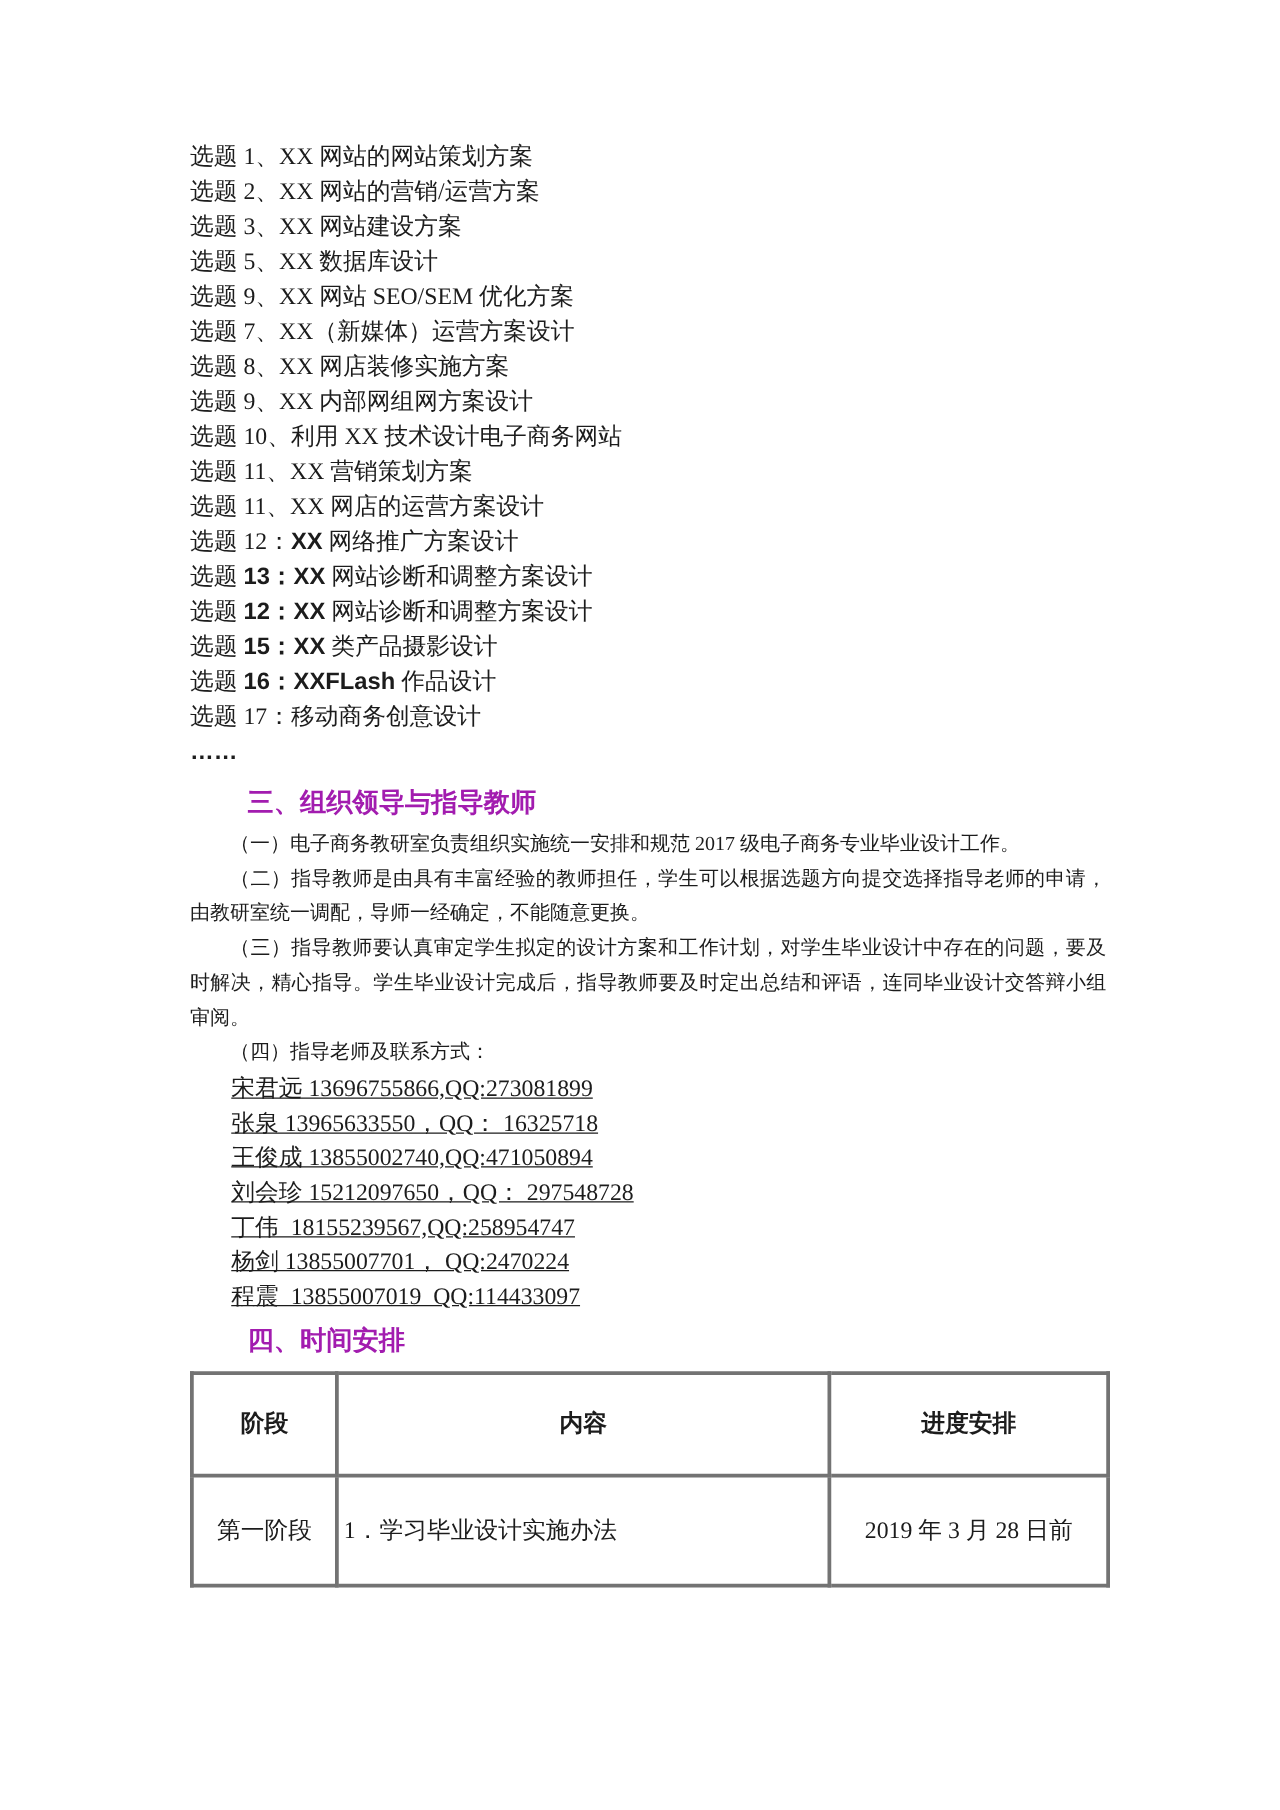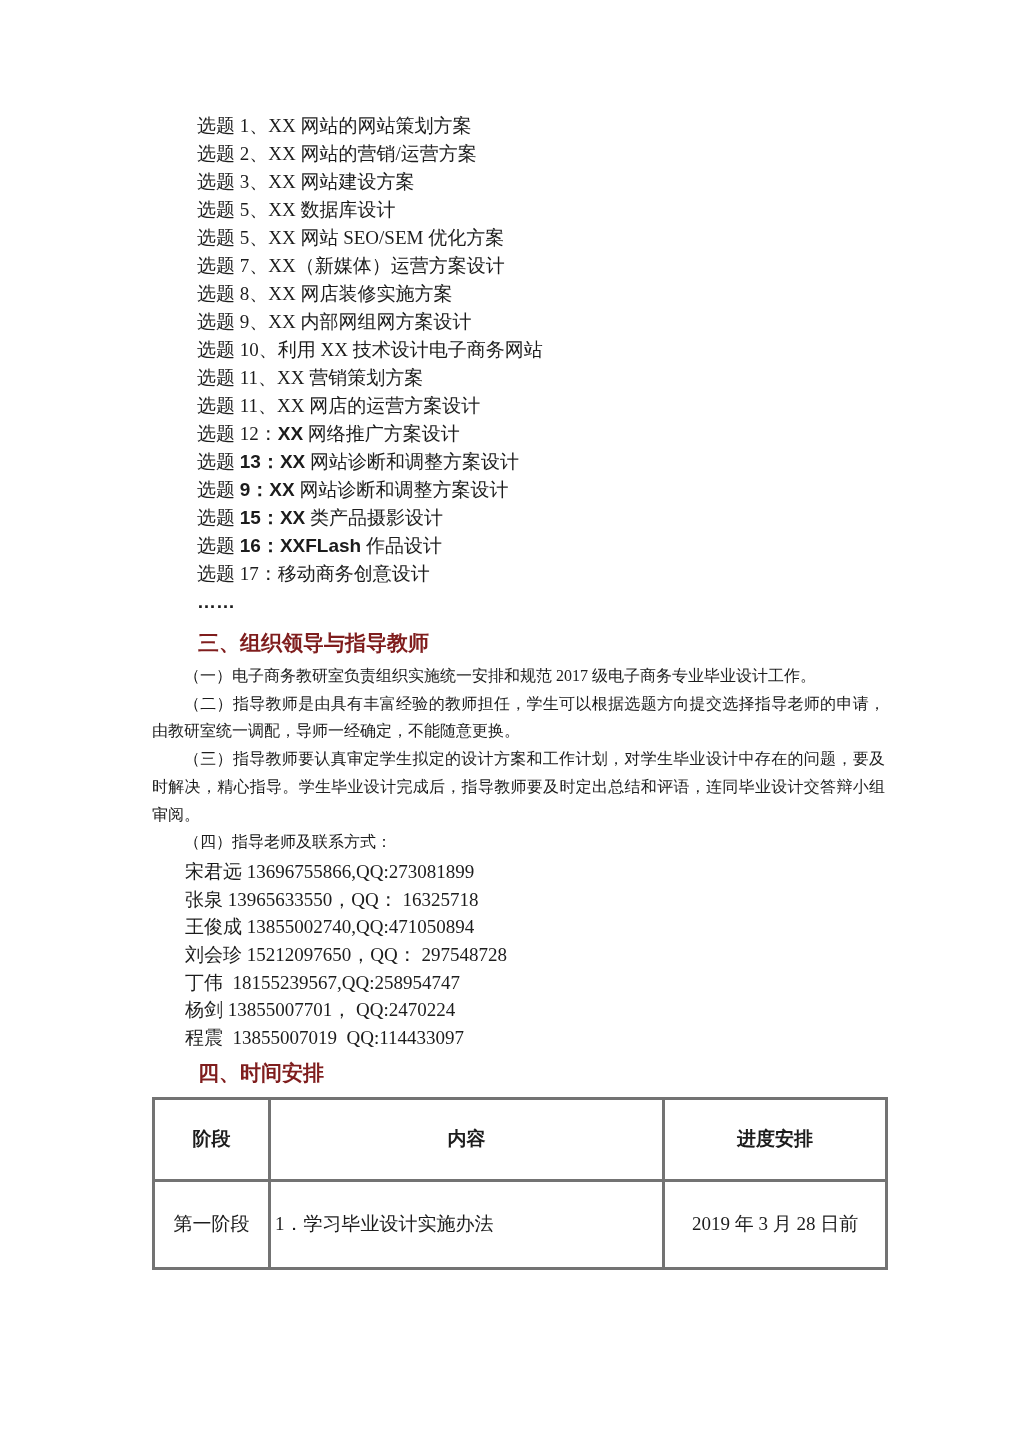--- a/index.html
+++ b/index.html
@@ -17,47 +17,46 @@
     position: absolute;
     left: 152px;
     top: 0;
     width: 733px;
   }
   
   .topics {
     padding-top: 112px;
     font-size: 19px;
     line-height: 28px;
-    margin-left: 45px;
   }
   .topic-line { white-space: pre-wrap; }
   .b {
     font-family: "Liberation Sans", "DejaVu Sans", sans-serif;
     font-weight: bold;
   }
   
   .heading {
     font-family: "Liberation Sans", "DejaVu Sans", sans-serif;
     font-weight: bold;
     font-size: 21px;
     line-height: 30px;
-    color: #7f1d1d;
+    color: #a21caf;
   }
   #heading3 { margin: 12px 0 4px 46px; }
   #heading4 { margin: 6px 0 0 46px; }
   
   .para {
     font-size: 16px;
     line-height: 27.7px;
     text-indent: 2em;
     text-align: justify;
     white-space: pre-wrap;
   }
   
-  .contacts { margin-left: 33px; margin-top: 2px; }
+  .contacts { margin-left: 33px; margin-top: 2px; text-decoration: underline; }
   .contact-line {
     font-size: 19px;
     line-height: 27.7px;
     white-space: pre-wrap;
   }
   
   table.schedule {
     margin-top: 9px;
     width: 733px;
     border-collapse: collapse;
@@ -85,30 +84,30 @@
 <body>
 
 <div class="page">
   <div class="content">
 
     <div class="topics">
       <div class="topic-line"><span>选题 1、XX 网站的网站策划方案</span><span class="b"></span><span></span></div>
       <div class="topic-line"><span>选题 2、XX 网站的营销/运营方案</span><span class="b"></span><span></span></div>
       <div class="topic-line"><span>选题 3、XX 网站建设方案</span><span class="b"></span><span></span></div>
       <div class="topic-line"><span>选题 5、XX 数据库设计</span><span class="b"></span><span></span></div>
-      <div class="topic-line"><span>选题 5、XX 网站 SEO/SEM 优化方案</span><span class="b"></span><span></span></div>
+      <div class="topic-line"><span>选题 9、XX 网站 SEO/SEM 优化方案</span><span class="b"></span><span></span></div>
       <div class="topic-line"><span>选题 7、XX（新媒体）运营方案设计</span><span class="b"></span><span></span></div>
       <div class="topic-line"><span>选题 8、XX 网店装修实施方案</span><span class="b"></span><span></span></div>
       <div class="topic-line"><span>选题 9、XX 内部网组网方案设计</span><span class="b"></span><span></span></div>
       <div class="topic-line"><span>选题 10、利用 XX 技术设计电子商务网站</span><span class="b"></span><span></span></div>
       <div class="topic-line"><span>选题 11、XX 营销策划方案</span><span class="b"></span><span></span></div>
       <div class="topic-line"><span>选题 11、XX 网店的运营方案设计</span><span class="b"></span><span></span></div>
       <div class="topic-line"><span>选题 12：</span><span class="b">XX</span><span> 网络推广方案设计</span></div>
       <div class="topic-line"><span>选题 </span><span class="b">13：XX</span><span> 网站诊断和调整方案设计</span></div>
-      <div class="topic-line"><span>选题 </span><span class="b">9：XX</span><span> 网站诊断和调整方案设计</span></div>
+      <div class="topic-line"><span>选题 </span><span class="b">12：XX</span><span> 网站诊断和调整方案设计</span></div>
       <div class="topic-line"><span>选题 </span><span class="b">15：XX</span><span> 类产品摄影设计</span></div>
       <div class="topic-line"><span>选题 </span><span class="b">16：XXFLash</span><span> 作品设计</span></div>
       <div class="topic-line"><span>选题 17：移动商务创意设计</span><span class="b"></span><span></span></div>
       <div class="topic-line"><span></span><span class="b">……</span><span></span></div>
     </div>
 
     <div class="heading" id="heading3">三、组织领导与指导教师</div>
 
     <p class="para">（一）电子商务教研室负责组织实施统一安排和规范 2017 级电子商务专业毕业设计工作。</p>
     <p class="para">（二）指导教师是由具有丰富经验的教师担任，学生可以根据选题方向提交选择指导老师的申请，由教研室统一调配，导师一经确定，不能随意更换。</p>

